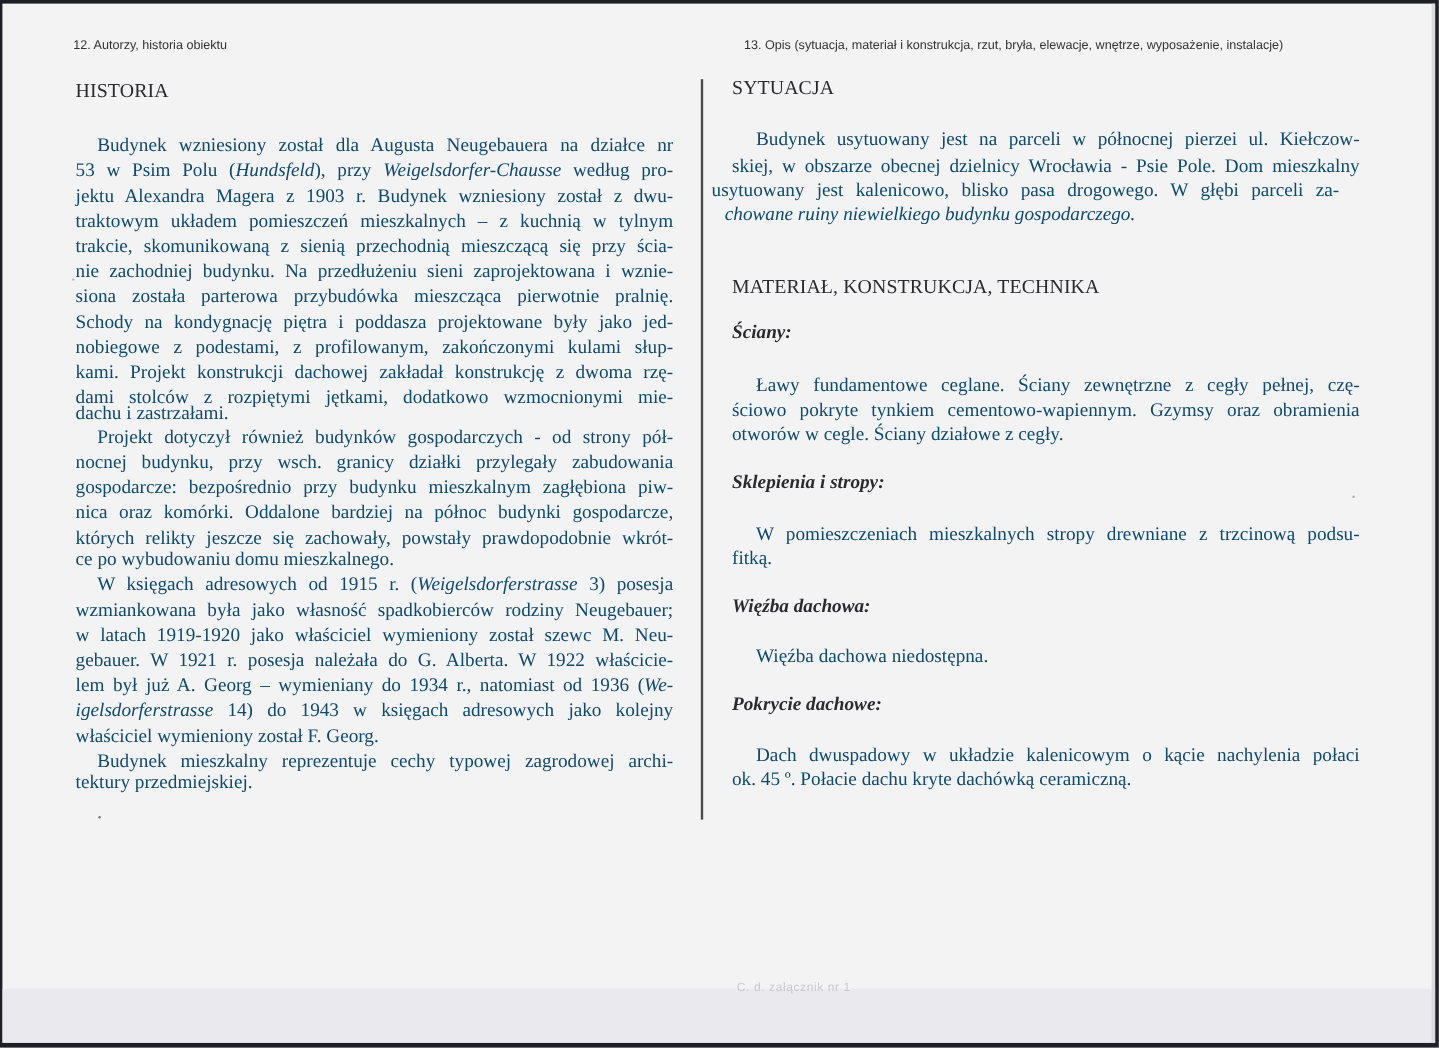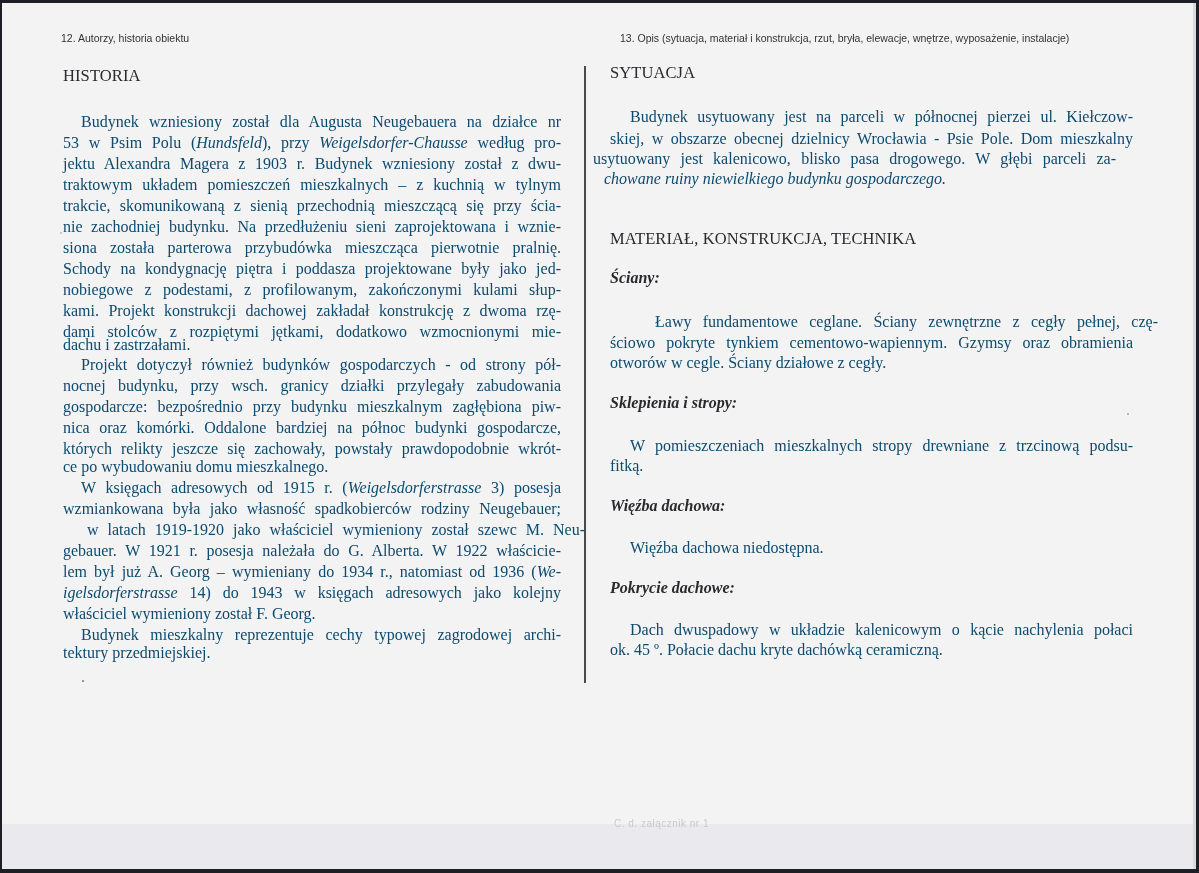--- a/index.html
+++ b/index.html
@@ -88,21 +88,21 @@
 
       <div class="line" style="left:79px; width:480px; top:352px;">Projekt dotyczył również budynków gospodarczych - od strony pół-</div>
       <div class="line" style="left:61px; width:498px; top:373px;">nocnej budynku, przy wsch. granicy działki przylegały zabudowania</div>
       <div class="line" style="left:61px; width:498px; top:394px;">gospodarcze: bezpośrednio przy budynku mieszkalnym zagłębiona piw-</div>
       <div class="line" style="left:61px; width:498px; top:415px;">nica oraz komórki. Oddalone bardziej na północ budynki gospodarcze,</div>
       <div class="line" style="left:61px; width:498px; top:436px;">których relikty jeszcze się zachowały, powstały prawdopodobnie wkrót-</div>
       <div class="line last" style="left:61px; width:498px; top:454px;">ce po wybudowaniu domu mieszkalnego.</div>
 
       <div class="line" style="left:79px; width:480px; top:475px;">W księgach adresowych od 1915 r. (<i>Weigelsdorferstrasse</i> 3) posesja</div>
       <div class="line" style="left:61px; width:498px; top:496px;">wzmiankowana była jako własność spadkobierców rodziny Neugebauer;</div>
-      <div class="line" style="left:61px; width:498px; top:517px;margin-left:24px;">w latach 1919-1920 jako właściciel wymieniony został szewc M. Neu-</div>
+      <div class="line" style="left:61px; width:498px; top:517px;">w latach 1919-1920 jako właściciel wymieniony został szewc M. Neu-</div>
       <div class="line" style="left:61px; width:498px; top:538px;">gebauer. W 1921 r. posesja należała do G. Alberta. W 1922 właścicie-</div>
       <div class="line" style="left:61px; width:498px; top:559px;">lem był już A. Georg – wymieniany do 1934 r., natomiast od 1936 (<i>We-</i></div>
       <div class="line" style="left:61px; width:498px; top:580px;"><i>igelsdorferstrasse</i> 14) do 1943 w księgach adresowych jako kolejny</div>
       <div class="line last" style="left:61px; width:498px; top:601px;">właściciel wymieniony został F. Georg.</div>
 
       <div class="line" style="left:79px; width:480px; top:622px;">Budynek mieszkalny reprezentuje cechy typowej zagrodowej archi-</div>
       <div class="line last" style="left:61px; width:498px; top:640px;">tektury przedmiejskiej.</div>
     </div>
 
     <div class="stray-mark" style="left:80px; top:677px;"></div>
@@ -119,21 +119,21 @@
       <div class="line" style="left:628px; width:503px; top:104px;">Budynek usytuowany jest na parceli w północnej pierzei ul. Kiełczow-</div>
       <div class="line" style="left:608px; width:523px; top:126px;">skiej, w obszarze obecnej dzielnicy Wrocławia - Psie Pole. Dom mieszkalny</div>
       <div class="line" style="left:591px; width:523px; top:146px;">usytuowany jest kalenicowo, blisko pasa drogowego. W głębi parceli za-</div>
       <div class="line last" style="left:602px; width:523px; top:166px;font-style:italic;">chowane ruiny niewielkiego budynku gospodarczego.</div>
     </div>
 
     <div class="section-heading" style="left:608px; top:226px;">MATERIAŁ, KONSTRUKCJA, TECHNIKA</div>
 
     <div class="sub-heading" style="left:608px; top:266px;">Ściany:</div>
     <div>
-      <div class="line" style="left:628px; width:503px; top:309px;margin-left:25px;">Ławy fundamentowe ceglane. Ściany zewnętrzne z cegły pełnej, czę-</div>
+      <div class="line" style="left:628px; width:503px; top:309px;">Ławy fundamentowe ceglane. Ściany zewnętrzne z cegły pełnej, czę-</div>
       <div class="line" style="left:608px; width:523px; top:330px;">ściowo pokryte tynkiem cementowo-wapiennym. Gzymsy oraz obramienia</div>
       <div class="line last" style="left:608px; width:523px; top:350px;">otworów w cegle. Ściany działowe z cegły.</div>
     </div>
 
     <div class="sub-heading" style="left:608px; top:391px;">Sklepienia i stropy:</div>
     <div>
       <div class="line" style="left:628px; width:503px; top:433px;">W pomieszczeniach mieszkalnych stropy drewniane z trzcinową podsu-</div>
       <div class="line last" style="left:608px; width:523px; top:453px;">fitką.</div>
     </div>
 

